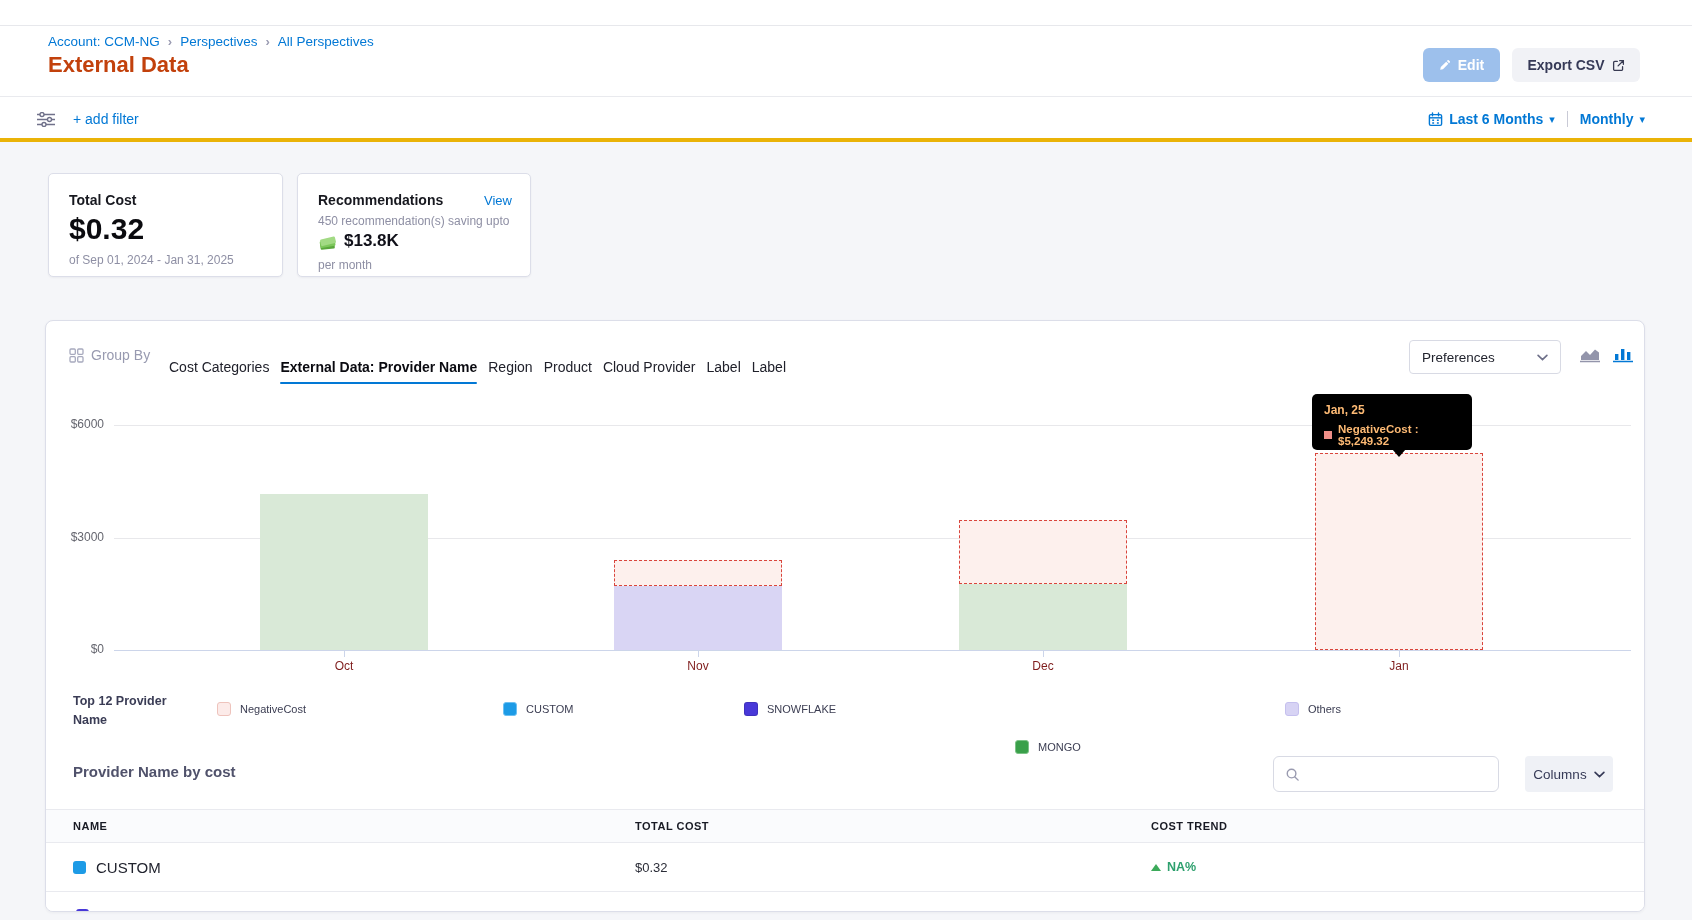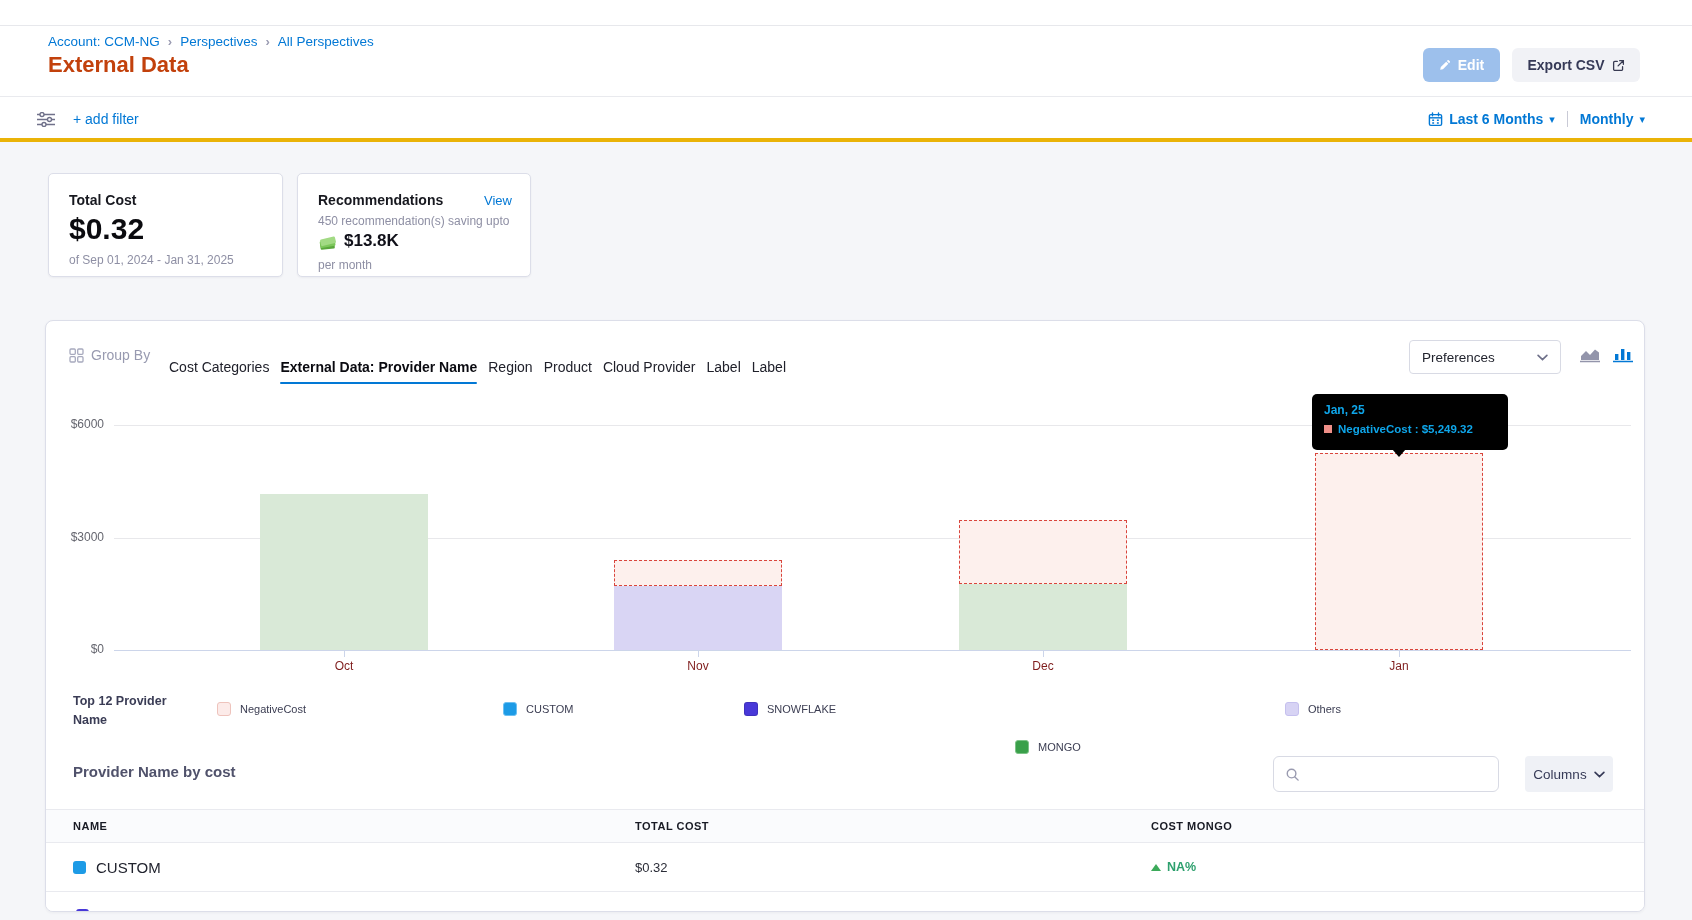--- a/index.html
+++ b/index.html
@@ -64,22 +64,22 @@
 
   
   .chart{position:absolute;left:0;top:70px;width:1600px;height:310px;}
   .gridline{position:absolute;left:68px;right:15px;height:1px;background:#e8e8eb;}
   .gridline.baseline{background:#ccd5ea;}
   .ytick{position:absolute;left:0;width:58px;text-align:right;font-size:12px;color:#65666f;}
   .bar-seg{position:absolute;box-sizing:border-box;cursor:pointer;}
   .xlabel{position:absolute;top:268px;width:80px;text-align:center;font-size:12px;color:#7f1d1d;}
   .xtickmark{position:absolute;top:260px;height:6px;width:1px;background:#ccd5ea;}
 
-  .tooltip{position:absolute;left:1266px;top:3px;width:196px;height:56px;background:#000;border-radius:5px;
-           color:#0ea5e9;padding:9px 12px;box-sizing:border-box;z-index:5;}
+  .tooltip{position:absolute;left:1266px;top:3px;width:160px;height:56px;background:#000;border-radius:5px;
+           color:#fdba74;padding:9px 12px;box-sizing:border-box;z-index:5;}
   .tooltip-title{font-size:12px;font-weight:700;margin-bottom:6px;}
   .tooltip-row{font-size:11.5px;font-weight:700;display:flex;align-items:center;gap:6px;}
   .tooltip-swatch{width:8px;height:8px;background:#ef8f88;display:inline-block;flex:none;}
   .tooltip-caret{position:absolute;left:1346px;top:58px;width:0;height:0;z-index:5;
                  border-left:7px solid transparent;border-right:7px solid transparent;border-top:8px solid #000;}
 
   
   .legend{position:absolute;left:0;top:372px;width:1600px;height:42px;}
   .legend-title{position:absolute;left:27px;top:-1px;width:112px;font-size:12.5px;font-weight:700;color:#3a3c55;line-height:1.55;}
   .legend-item{position:absolute;top:9px;display:flex;align-items:center;gap:9px;cursor:pointer;}
@@ -306,21 +306,21 @@
           <span>Columns</span>
           <svg width="11" height="7" viewBox="0 0 10 6">
             <path d="M1 1l4 4 4-4" fill="none" stroke="#363a57" stroke-width="1.5" stroke-linecap="round"></path>
           </svg>
         </button>
       </div>
 
       <div class="thead" id="thead">
           <div class="th" style="left: 27px;">NAME</div>
           <div class="th" style="left: 589px;">TOTAL COST</div>
-          <div class="th" style="left: 1105px;">COST MONGO</div>
+          <div class="th" style="left: 1105px;">COST TREND</div>
         </div>
       <div class="tbody" id="tbody">
           <div class="trow">
             <div class="cell name-cell" style="left: 27px;">
               <span class="row-swatch" style="background: rgb(29, 155, 230);"></span>
               <span>CUSTOM</span>
             </div>
             <div class="cell cost-cell" style="left: 589px;">$0.32</div>
             <div class="cell trend-cell" style="left: 1105px;">
               <span class="tri"></span>

